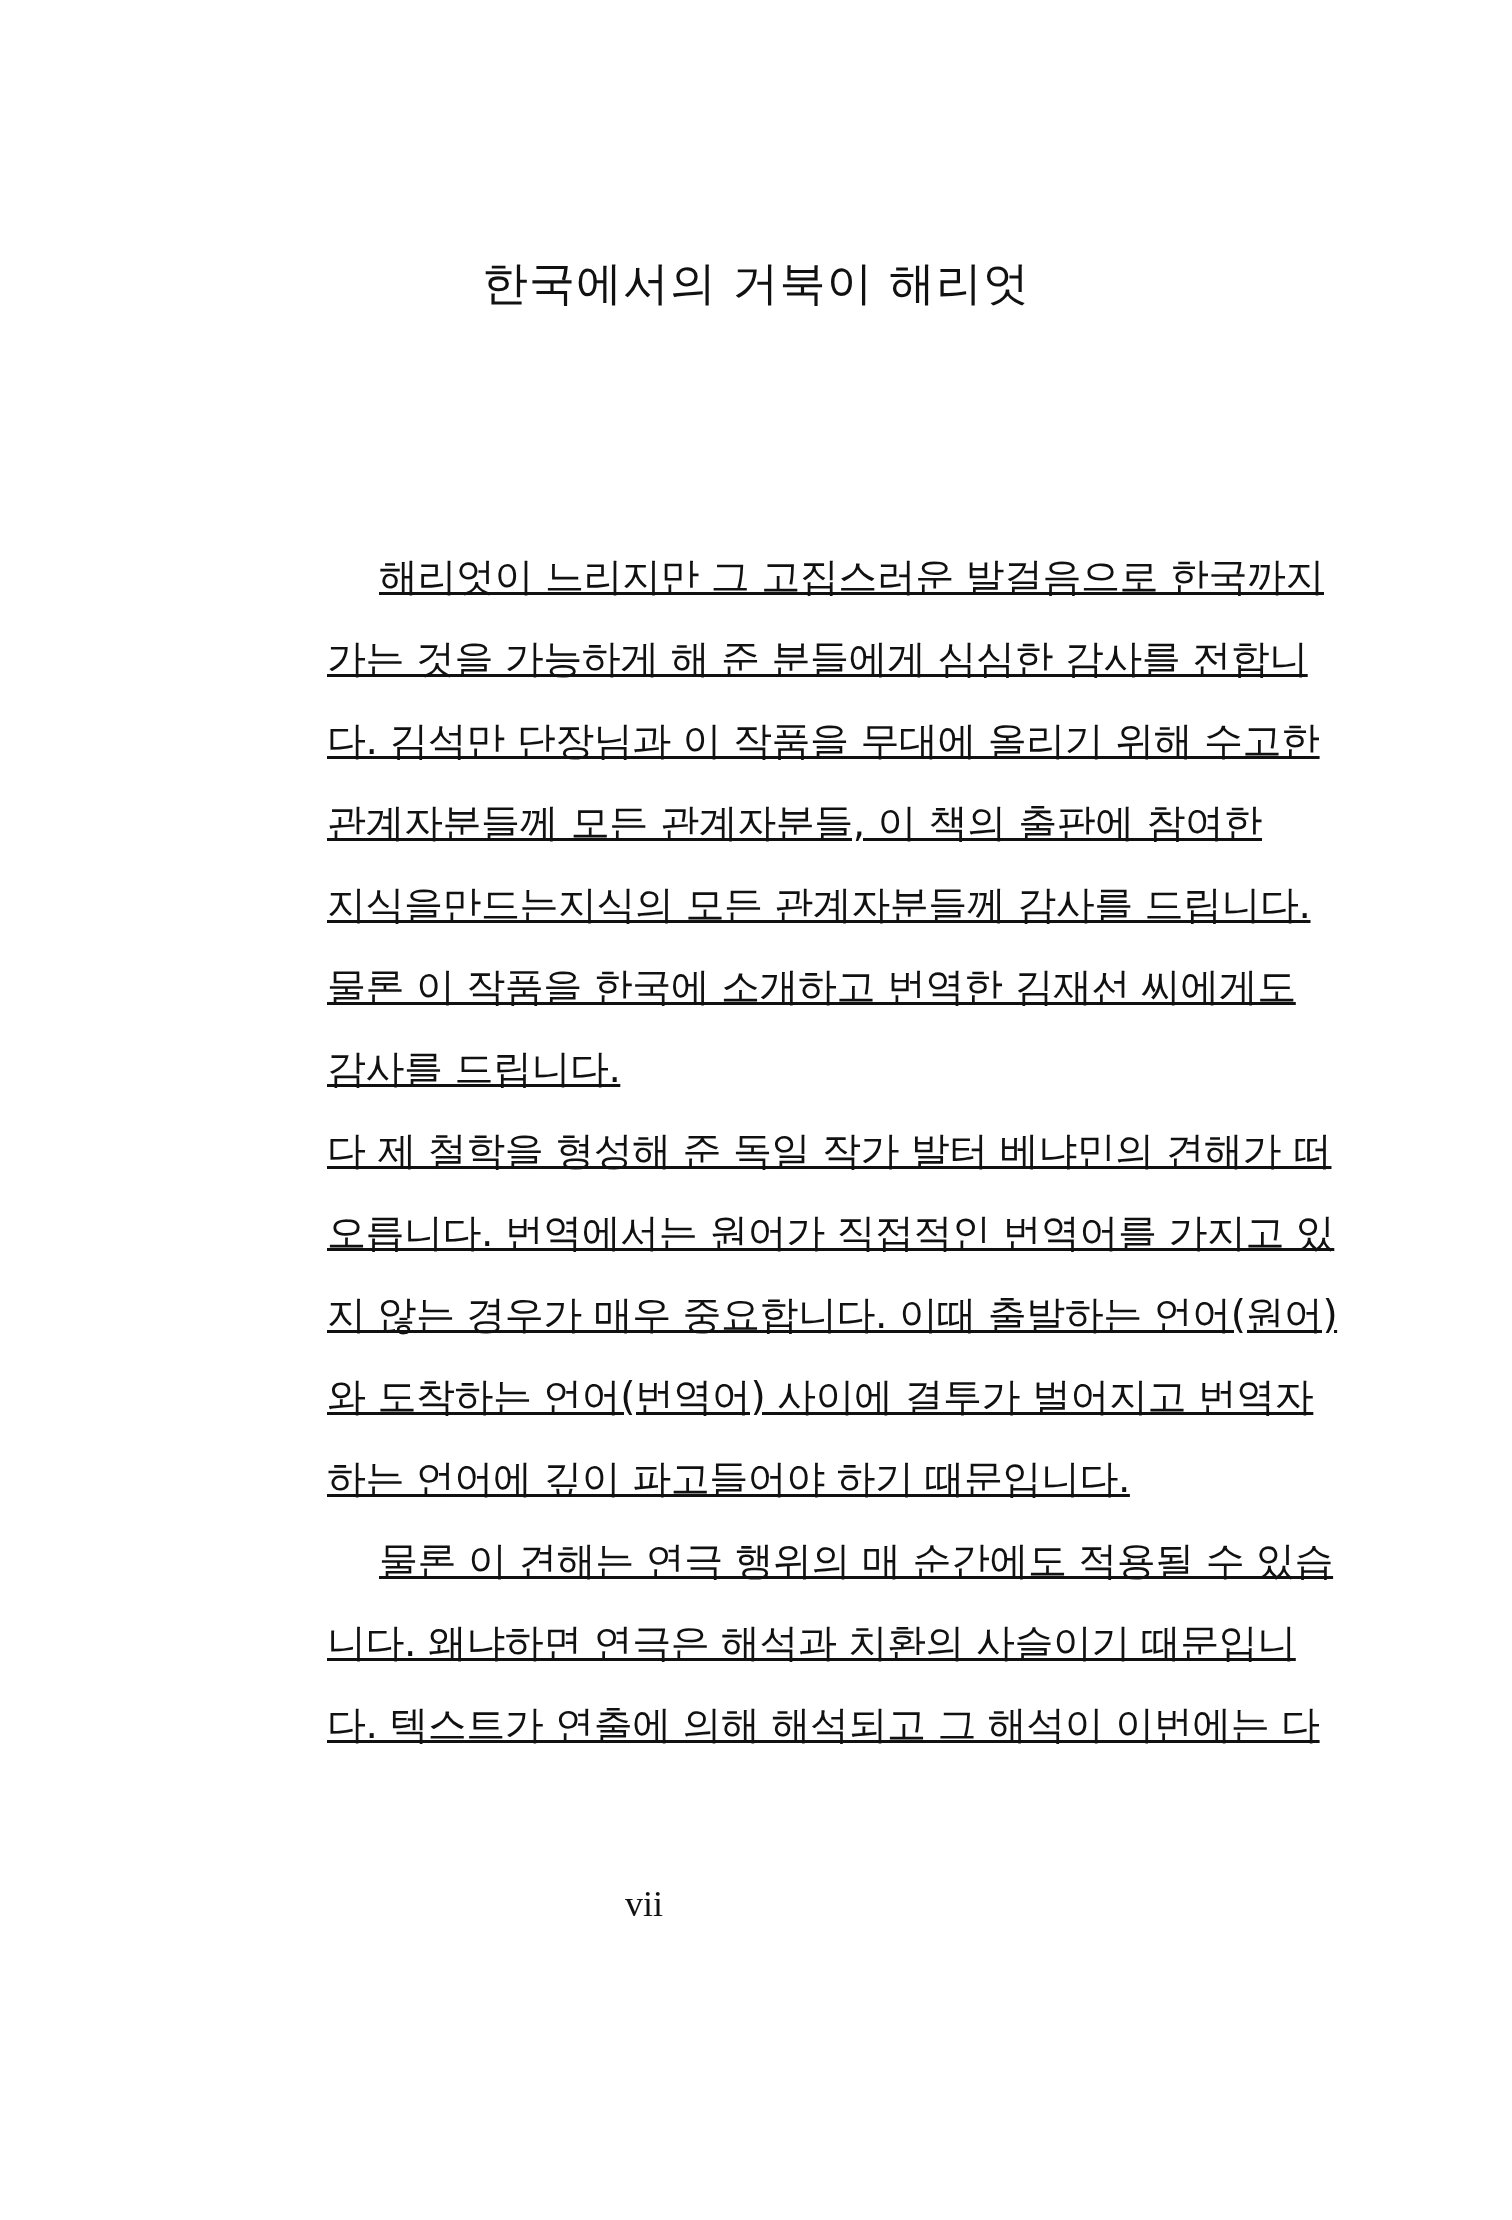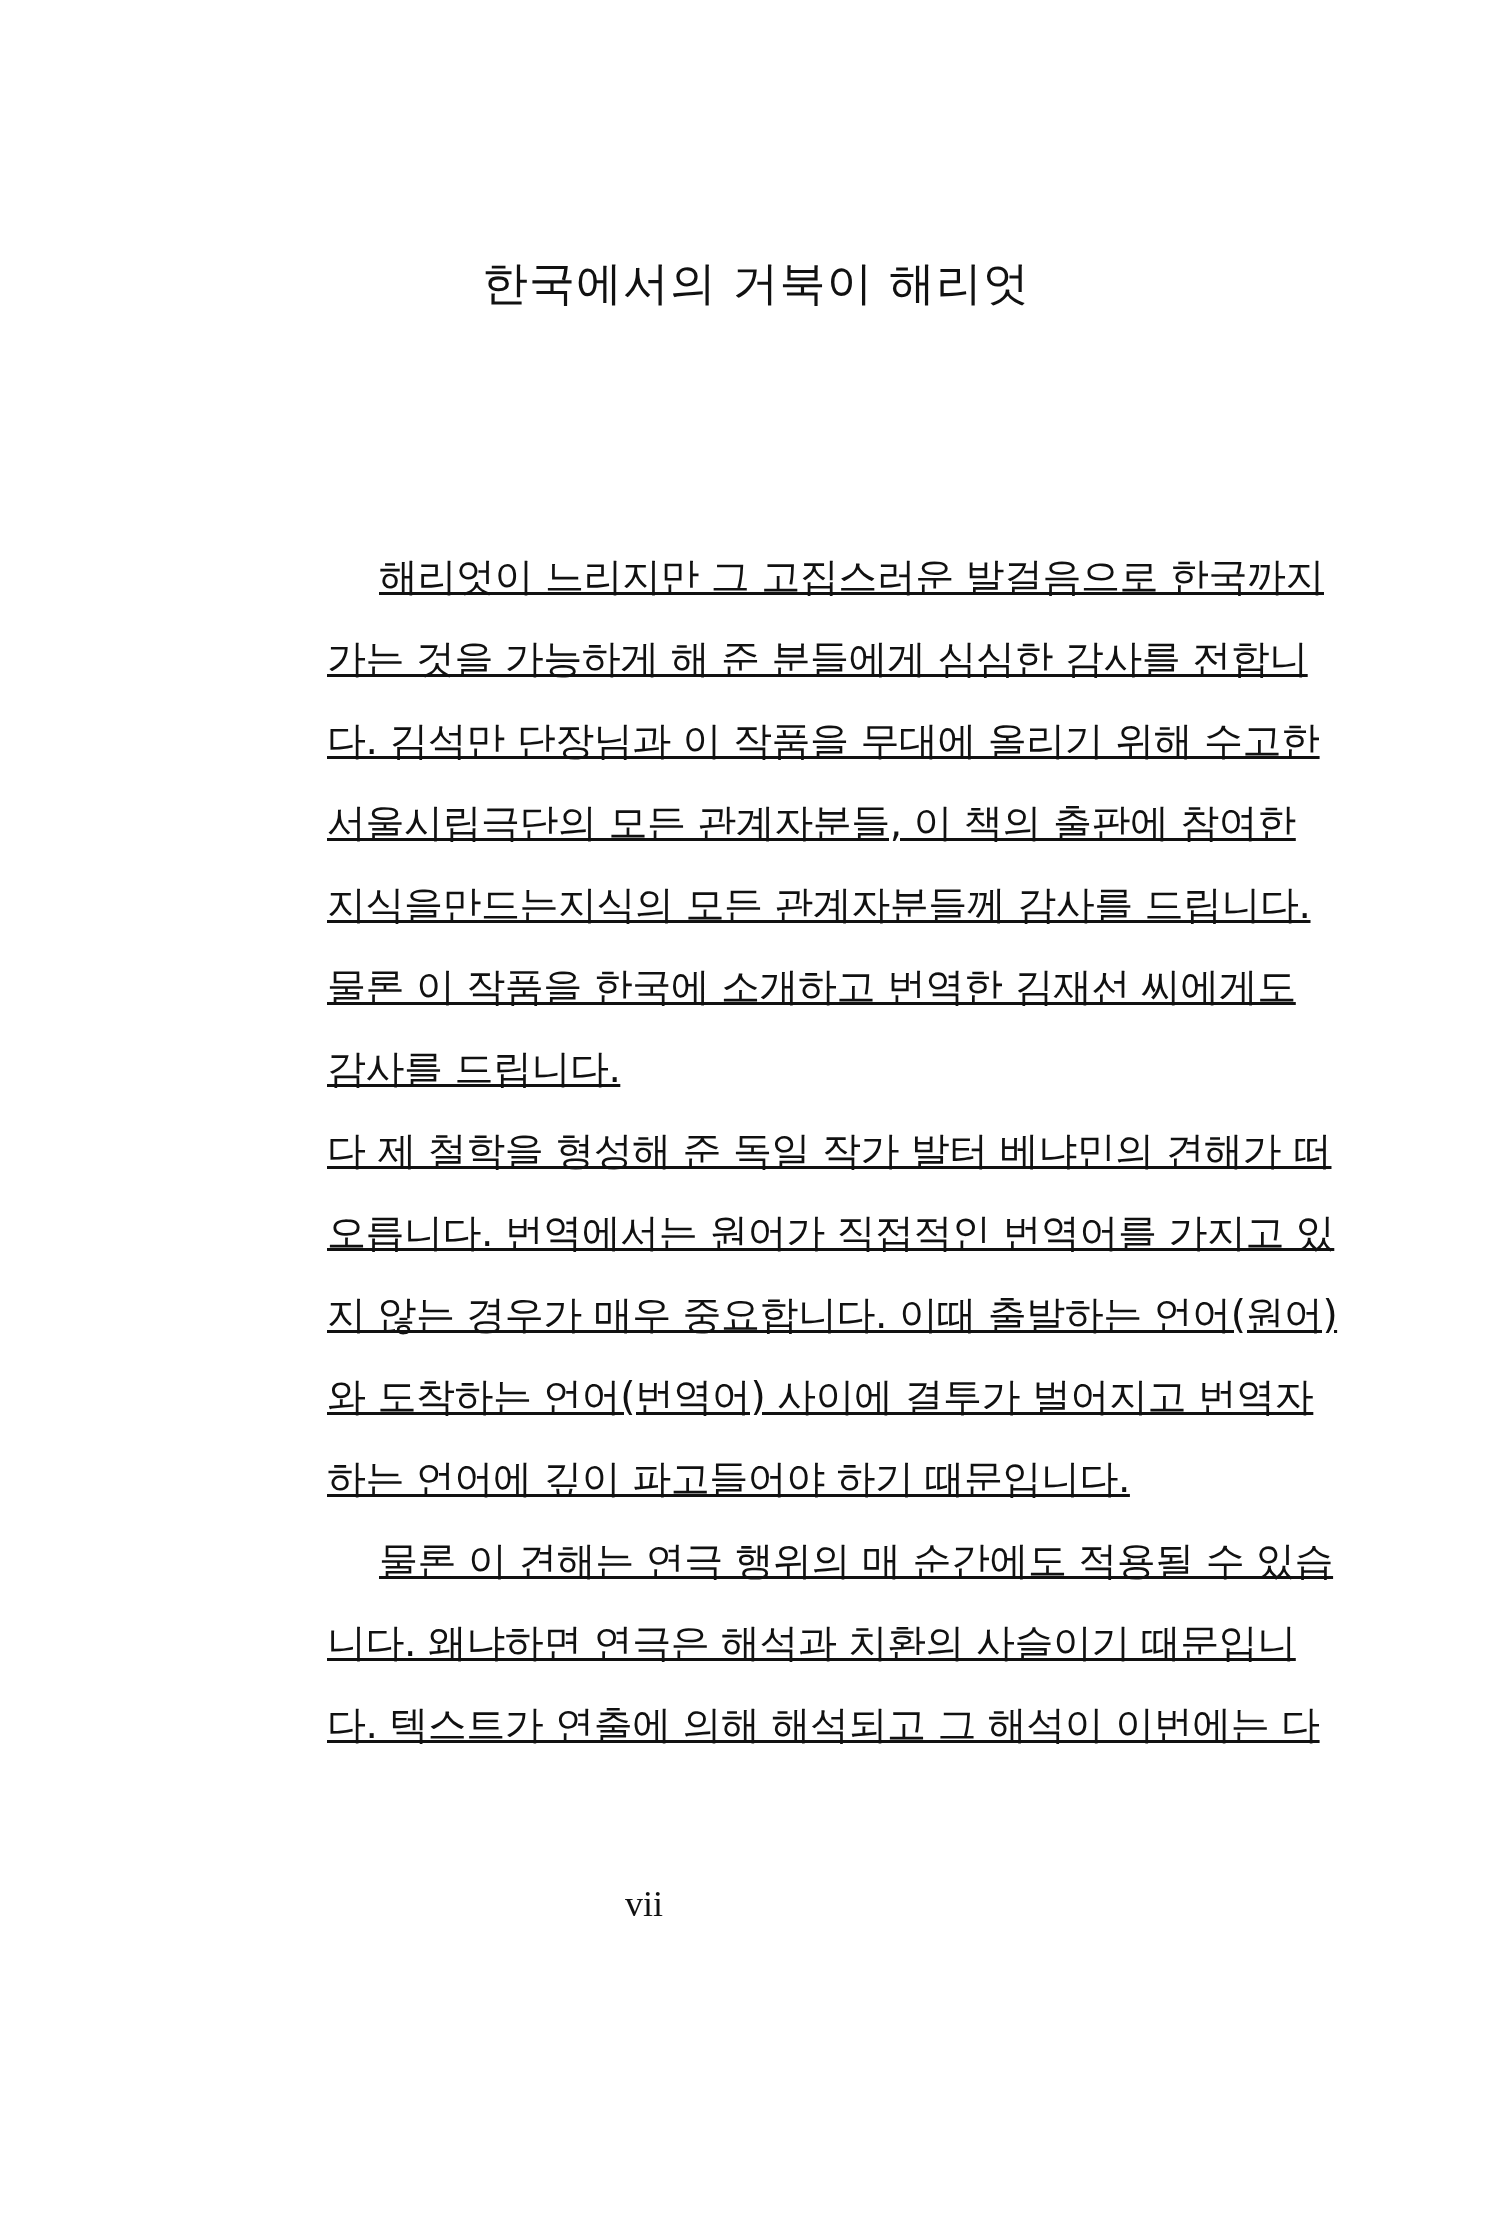--- a/index.html
+++ b/index.html
@@ -73,21 +73,21 @@
 <div class="page">
 
   <h1 class="title">한국에서의 거북이 해리엇</h1>
 
   <div class="body-text">
 
     <div>
       <span class="line indent">해리엇이 느리지만 그 고집스러운 발걸음으로 한국까지</span>
       <span class="line">가는 것을 가능하게 해 준 분들에게 심심한 감사를 전합니</span>
       <span class="line">다. 김석만 단장님과 이 작품을 무대에 올리기 위해 수고한</span>
-      <span class="line">서울시립극단의 모든 관계자분들, 이 책의 출판에 참여한</span>
+      <span class="line">관계자분들께 모든 관계자분들, 이 책의 출판에 참여한</span>
       <span class="line">지식을만드는지식의 모든 관계자분들께 감사를 드립니다.</span>
       <span class="line">물론 이 작품을 한국에 소개하고 번역한 김재선 씨에게도</span>
       <span class="line last">감사를 드립니다.</span>
     </div>
 
     <div>
       <span class="line">다 제 철학을 형성해 준 독일 작가 발터 베냐민의 견해가 떠</span>
       <span class="line">오릅니다. 번역에서는 원어가 직접적인 번역어를 가지고 있</span>
       <span class="line">지 않는 경우가 매우 중요합니다. 이때 출발하는 언어(원어)</span>
       <span class="line">와 도착하는 언어(번역어) 사이에 결투가 벌어지고 번역자</span>

